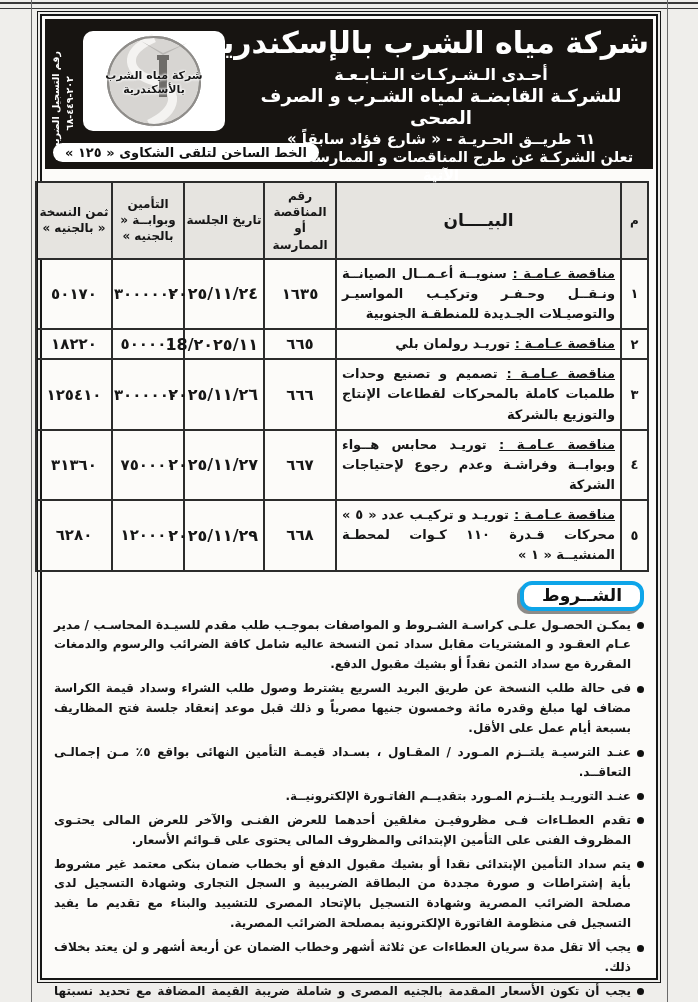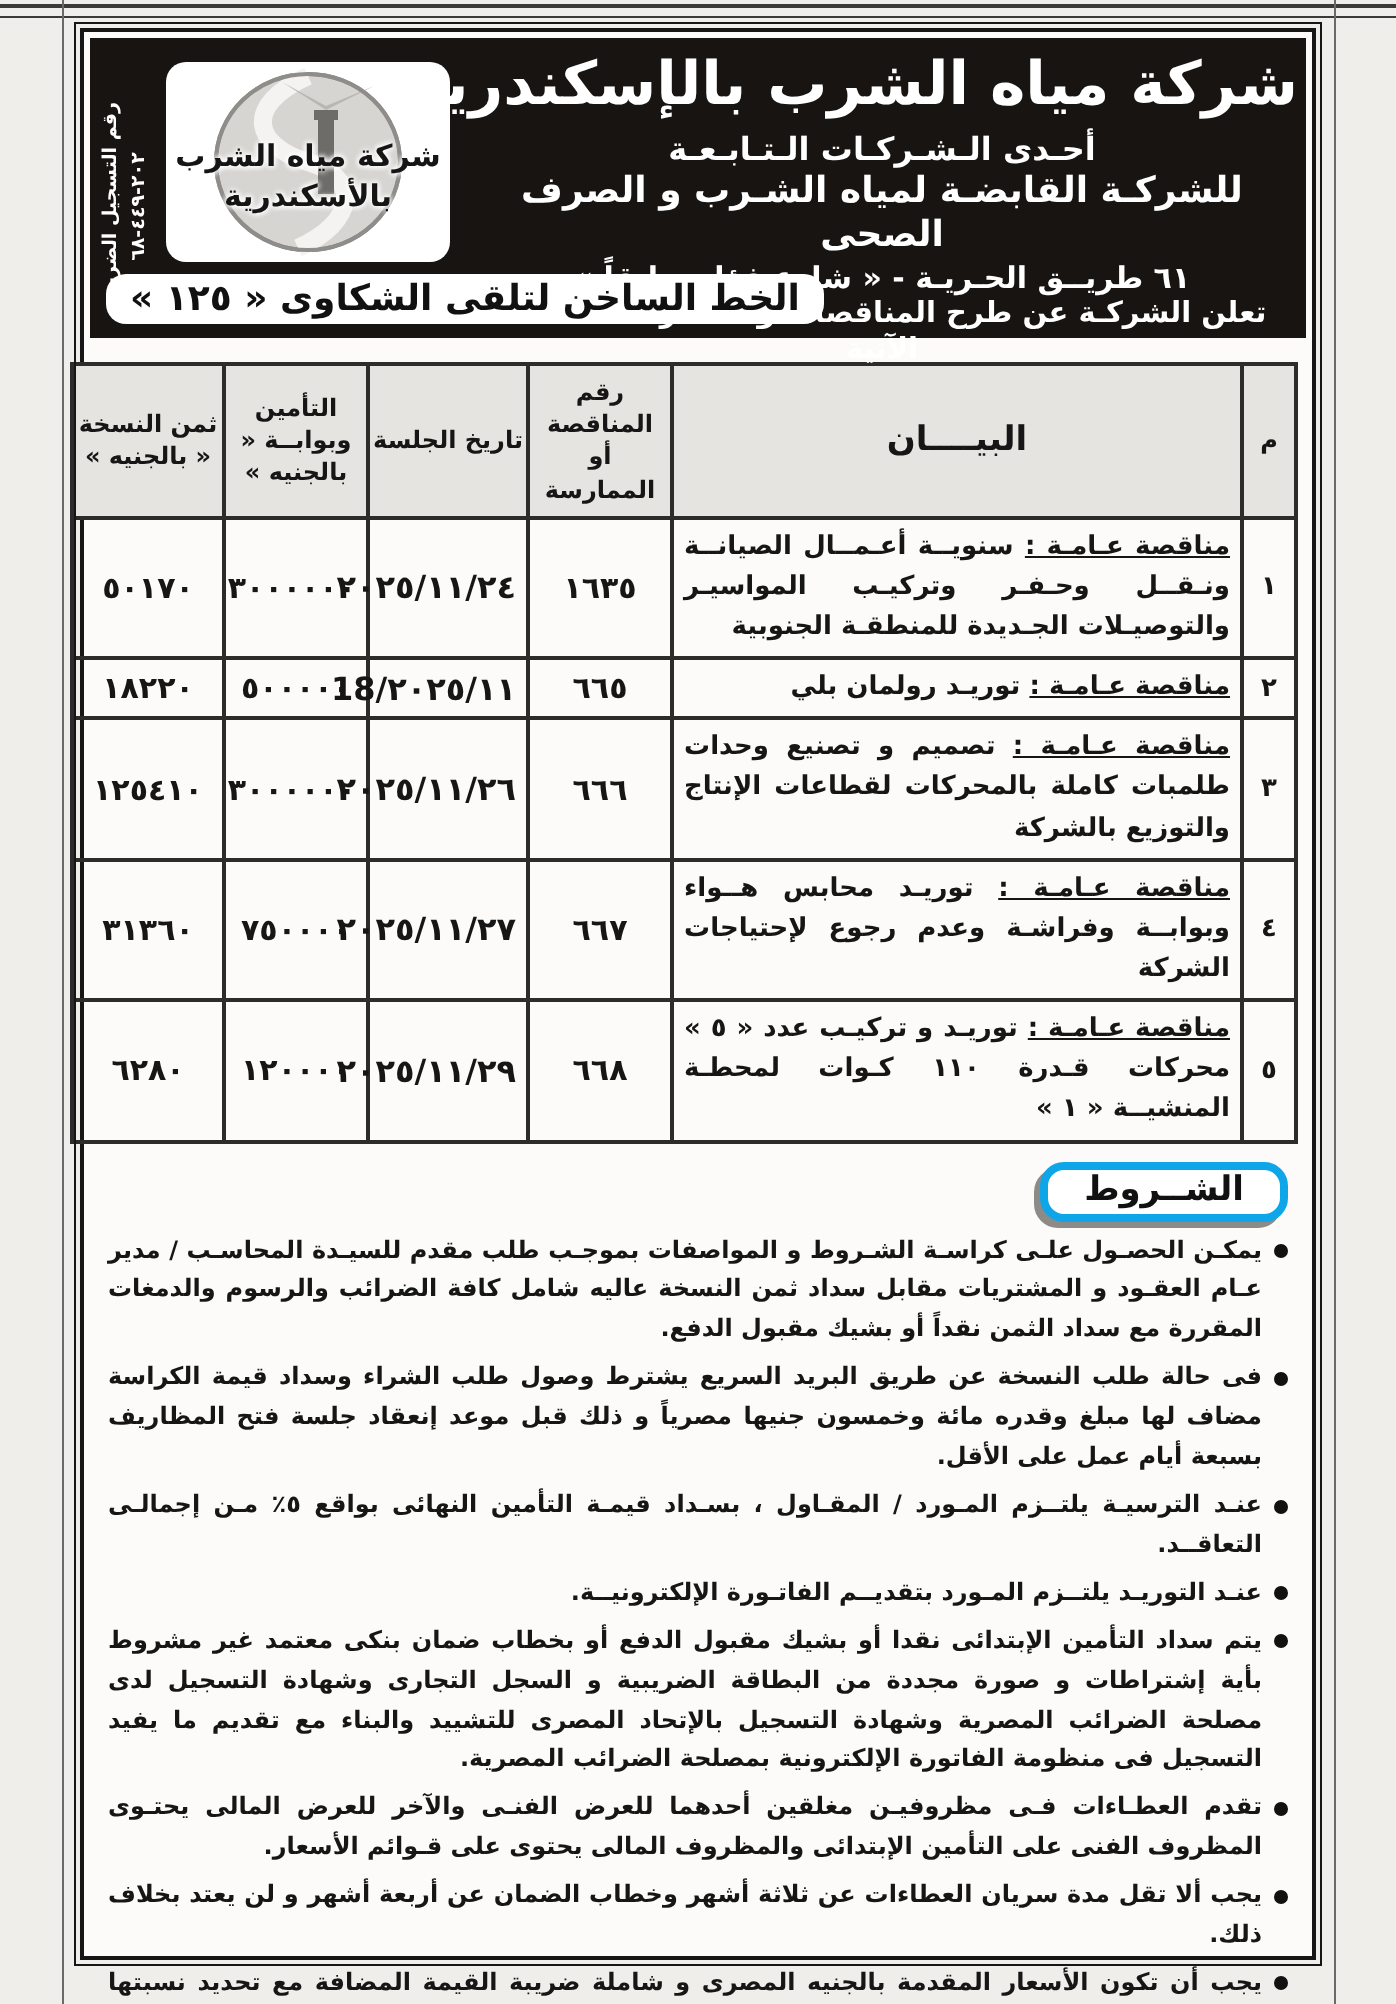--- a/index.html
+++ b/index.html
@@ -28,29 +28,29 @@
   .ttl{font-size:30px;font-weight:bold;letter-spacing:-1px;margin-bottom:3px;white-space:nowrap;}
   .sub1{font-size:16px;font-weight:bold;}
   .sub2{font-size:18px;font-weight:bold;}
   .sub3{font-size:15px;font-weight:bold;}
   .sub4{font-size:14.5px;font-weight:bold;}
 
   .logo-box{position:absolute;left:38px;top:12px;width:142px;height:100px;
     background:#fff;border-radius:10px;overflow:hidden;}
   .logo-box svg{display:block;}
   .logo-text{position:absolute;top:38px;left:0;width:100%;text-align:center;
-    color:#151515;font-weight:bold;font-size:15px;line-height:1.3;
+    color:#151515;font-weight:bold;font-size:11px;line-height:1.3;
     text-shadow:0 0 3px #fff,0 0 3px #fff,0 0 3px #fff;}
 
   .tax-wrap{position:absolute;left:2px;top:6px;width:32px;height:140px;}
   .tax-inner{position:absolute;white-space:nowrap;width:138px;left:-53px;top:64px;
     transform:rotate(-90deg);text-align:center;font-size:9.5px;font-weight:bold;line-height:1.5;}
 
   .hotline{position:absolute;left:8px;bottom:7px;background:#fff;color:#111;
-    border-radius:10px;padding:2px 12px;font-weight:bold;font-size:18px;white-space:nowrap;}
+    border-radius:10px;padding:2px 12px;font-weight:bold;font-size:13px;white-space:nowrap;}
 
   
   .table-wrap{padding:9px 7px 3px;}
   table{width:100%;border-collapse:collapse;table-layout:fixed;}
   th,td{border:2px solid #2c2c2c;font-weight:bold;color:#161616;vertical-align:middle;}
   th{background:#e6e4e0;font-size:12px;padding:5px 1px;line-height:1.35;}
   td{font-size:13px;padding:4px 5px;text-align:center;}
   td.desc{text-align:justify;line-height:1.55;font-size:13px;}
   td .u{text-decoration:underline;}
   .num{font-size:15px;letter-spacing:1px;white-space:nowrap;}
@@ -174,21 +174,21 @@
     </table>
   </div>
 
   <div class="conds">
     <div class="cond-label">الشــروط</div>
 
     <div class="cond-item"><span class="bullet"></span><span>يمكـن الحصـول علـى كراسـة الشـروط و المواصفات بموجـب طلب مقدم للسيـدة المحاسـب / مدير عـام العقـود و المشتريات مقابل سداد ثمن النسخة عاليه شامل كافة الضرائب والرسوم والدمغات المقررة مع سداد الثمن نقداً أو بشيك مقبول الدفع.</span></div>
     <div class="cond-item"><span class="bullet"></span><span>فى حالة طلب النسخة عن طريق البريد السريع يشترط وصول طلب الشراء وسداد قيمة الكراسة مضاف لها مبلغ وقدره مائة وخمسون جنيها مصرياً و ذلك قبل موعد إنعقاد جلسة فتح المظاريف بسبعة أيام عمل على الأقل.</span></div>
     <div class="cond-item"><span class="bullet"></span><span>عنـد الترسيـة يلتــزم المـورد / المقـاول ، بسـداد قيمـة التأمين النهائى بواقع ٥٪ مـن إجمالـى التعاقــد.</span></div>
     <div class="cond-item"><span class="bullet"></span><span>عنـد التوريـد يلتــزم المـورد بتقديــم الفاتـورة الإلكترونيــة.</span></div>
+    <div class="cond-item"><span class="bullet"></span><span>تقدم العطـاءات فـى مظروفيـن مغلقين أحدهما للعرض الفنـى والآخر للعرض المالى يحتـوى المظروف الفنى على التأمين الإبتدائى والمظروف المالى يحتوى على قـوائم الأسعار.</span></div>
     <div class="cond-item"><span class="bullet"></span><span>يتم سداد التأمين الإبتدائى نقدا أو بشيك مقبول الدفع أو بخطاب ضمان بنكى معتمد غير مشروط بأية إشتراطات و صورة مجددة من البطاقة الضريبية و السجل التجارى وشهادة التسجيل لدى مصلحة الضرائب المصرية وشهادة التسجيل بالإتحاد المصرى للتشييد والبناء مع تقديم ما يفيد التسجيل فى منظومة الفاتورة الإلكترونية بمصلحة الضرائب المصرية.</span></div>
-    <div class="cond-item"><span class="bullet"></span><span>تقدم العطـاءات فـى مظروفيـن مغلقين أحدهما للعرض الفنـى والآخر للعرض المالى يحتـوى المظروف الفنى على التأمين الإبتدائى والمظروف المالى يحتوى على قـوائم الأسعار.</span></div>
     <div class="cond-item"><span class="bullet"></span><span>يجب ألا تقل مدة سريان العطاءات عن ثلاثة أشهر وخطاب الضمان عن أربعة أشهر و لن يعتد بخلاف ذلك.</span></div>
     <div class="cond-item"><span class="bullet"></span><span>يجب أن تكون الأسعار المقدمة بالجنيه المصرى و شاملة ضريبة القيمة المضافة مع تحديد نسبتها بصورة منفصلة.</span></div>
     
     
   </div>
 
 </div>
 
 </body></html>

